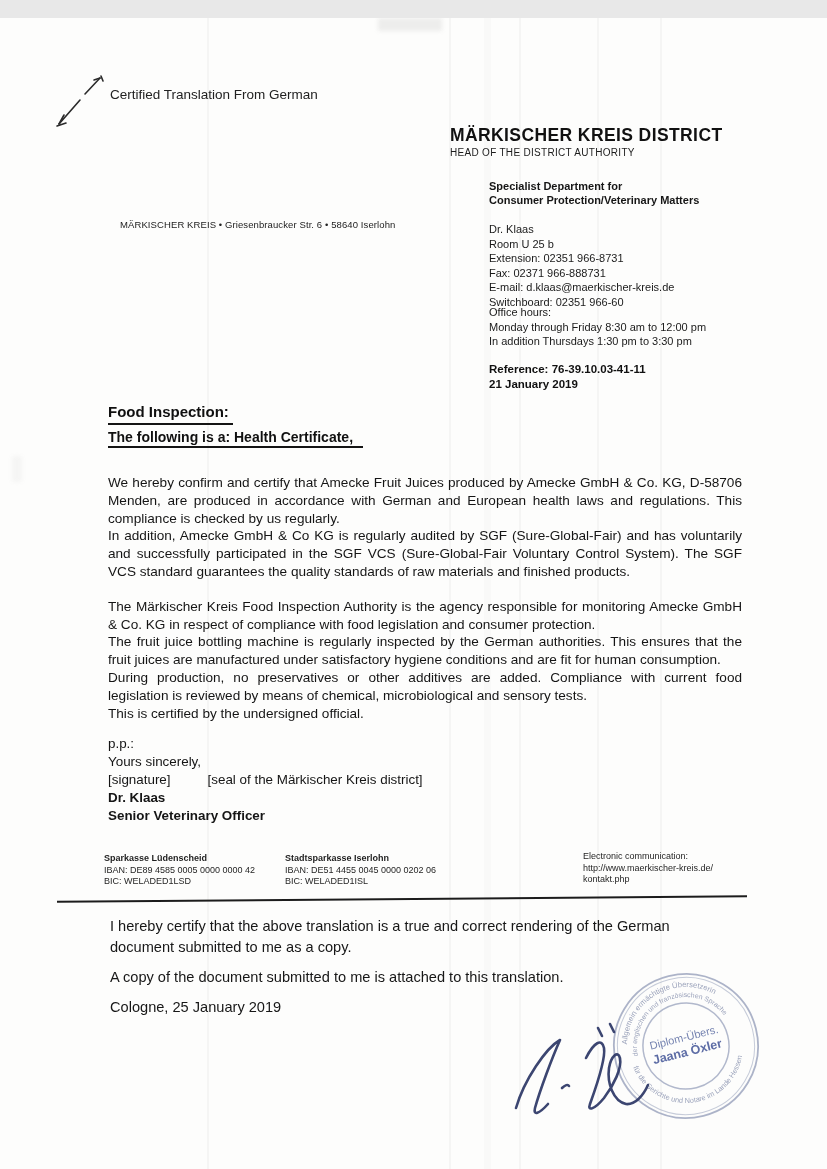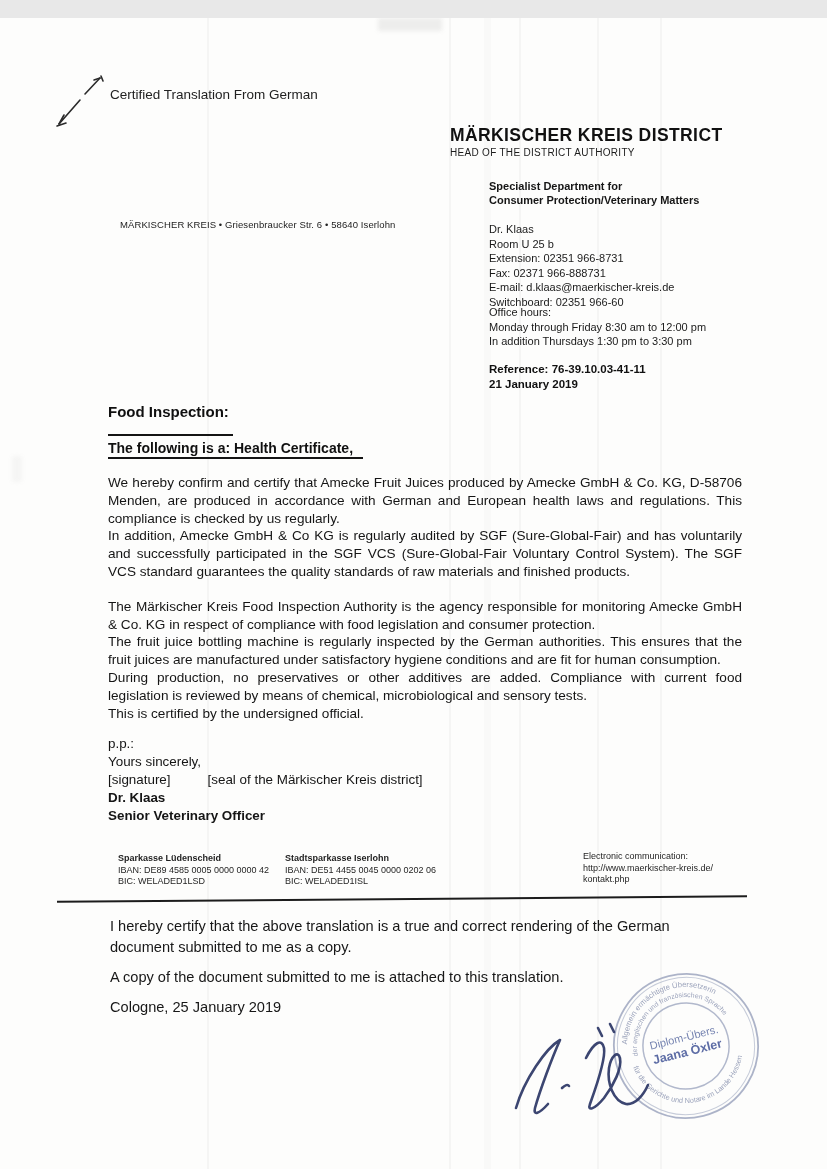--- a/index.html
+++ b/index.html
@@ -24,21 +24,21 @@
 
   .lh-title{font-size:17.5px;font-weight:bold;letter-spacing:.4px;color:#111;text-align:right;}
   .lh-subtitle{font-size:10px;letter-spacing:.3px;color:#1c1c1c;margin-top:1px;}
   .dept{font-size:11px;font-weight:bold;line-height:14px;color:#161616;}
   .sender-line{font-size:9.5px;color:#222;letter-spacing:.1px;}
   .contact{font-size:11px;line-height:14.6px;color:#1a1a1a;}
   .hours{font-size:11px;line-height:14.6px;color:#1a1a1a;}
   .ref{font-size:11.5px;font-weight:bold;line-height:15px;color:#111;}
 
   .subject1{font-size:15px;font-weight:bold;color:#101010;
-    border-bottom:2.2px solid #141414;display:inline-block;padding-right:4px;padding-bottom:14px;}
+    border-bottom:2.2px solid #141414;display:inline-block;padding-right:4px;padding-bottom:3px;}
   .subject2{font-size:14px;font-weight:bold;color:#101010;
     border-bottom:2px solid #141414;display:inline-block;padding-right:10px;padding-bottom:1px;}
 
   .bodytext{width:634px;font-size:13.6px;line-height:17.8px;text-align:justify;color:#151515;}
   .bodytext p{margin:0 0 0 0;}
   .bodytext p + p{margin-top:0;}
   .para-gap{height:17px;}
 
   .signoff{font-size:13.4px;line-height:18px;color:#151515;}
   .seal-ph{display:inline-block;margin-left:37px;}
@@ -138,21 +138,21 @@
   <div class="abs signoff" style="left:108px;top:717px">
     <div>p.p.:</div>
     <div>Yours sincerely,</div>
     <div>
       <span>[signature]</span><span class="seal-ph">[seal of the Märkischer Kreis district]</span>
     </div>
     <div style="font-weight:bold">Dr. Klaas</div>
     <div style="font-weight:bold">Senior Veterinary Officer</div>
   </div>
 
-  <div class="abs footnote" style="left:118px;top:835px;width:165px">
+  <div class="abs footnote" style="left:104px;top:835px;width:165px">
     <div class="bname">Sparkasse Lüdenscheid</div>
     <div>IBAN: DE89 4585 0005 0000 0000 42</div>
     <div>BIC: WELADED1LSD</div>
   </div>
   <div class="abs footnote" style="left:285px;top:835px;width:175px">
     <div class="bname">Stadtsparkasse Iserlohn</div>
     <div>IBAN: DE51 4455 0045 0000 0202 06</div>
     <div>BIC: WELADED1ISL</div>
   </div>
   <div class="abs footnote" style="left:583px;top:833px;width:170px">

